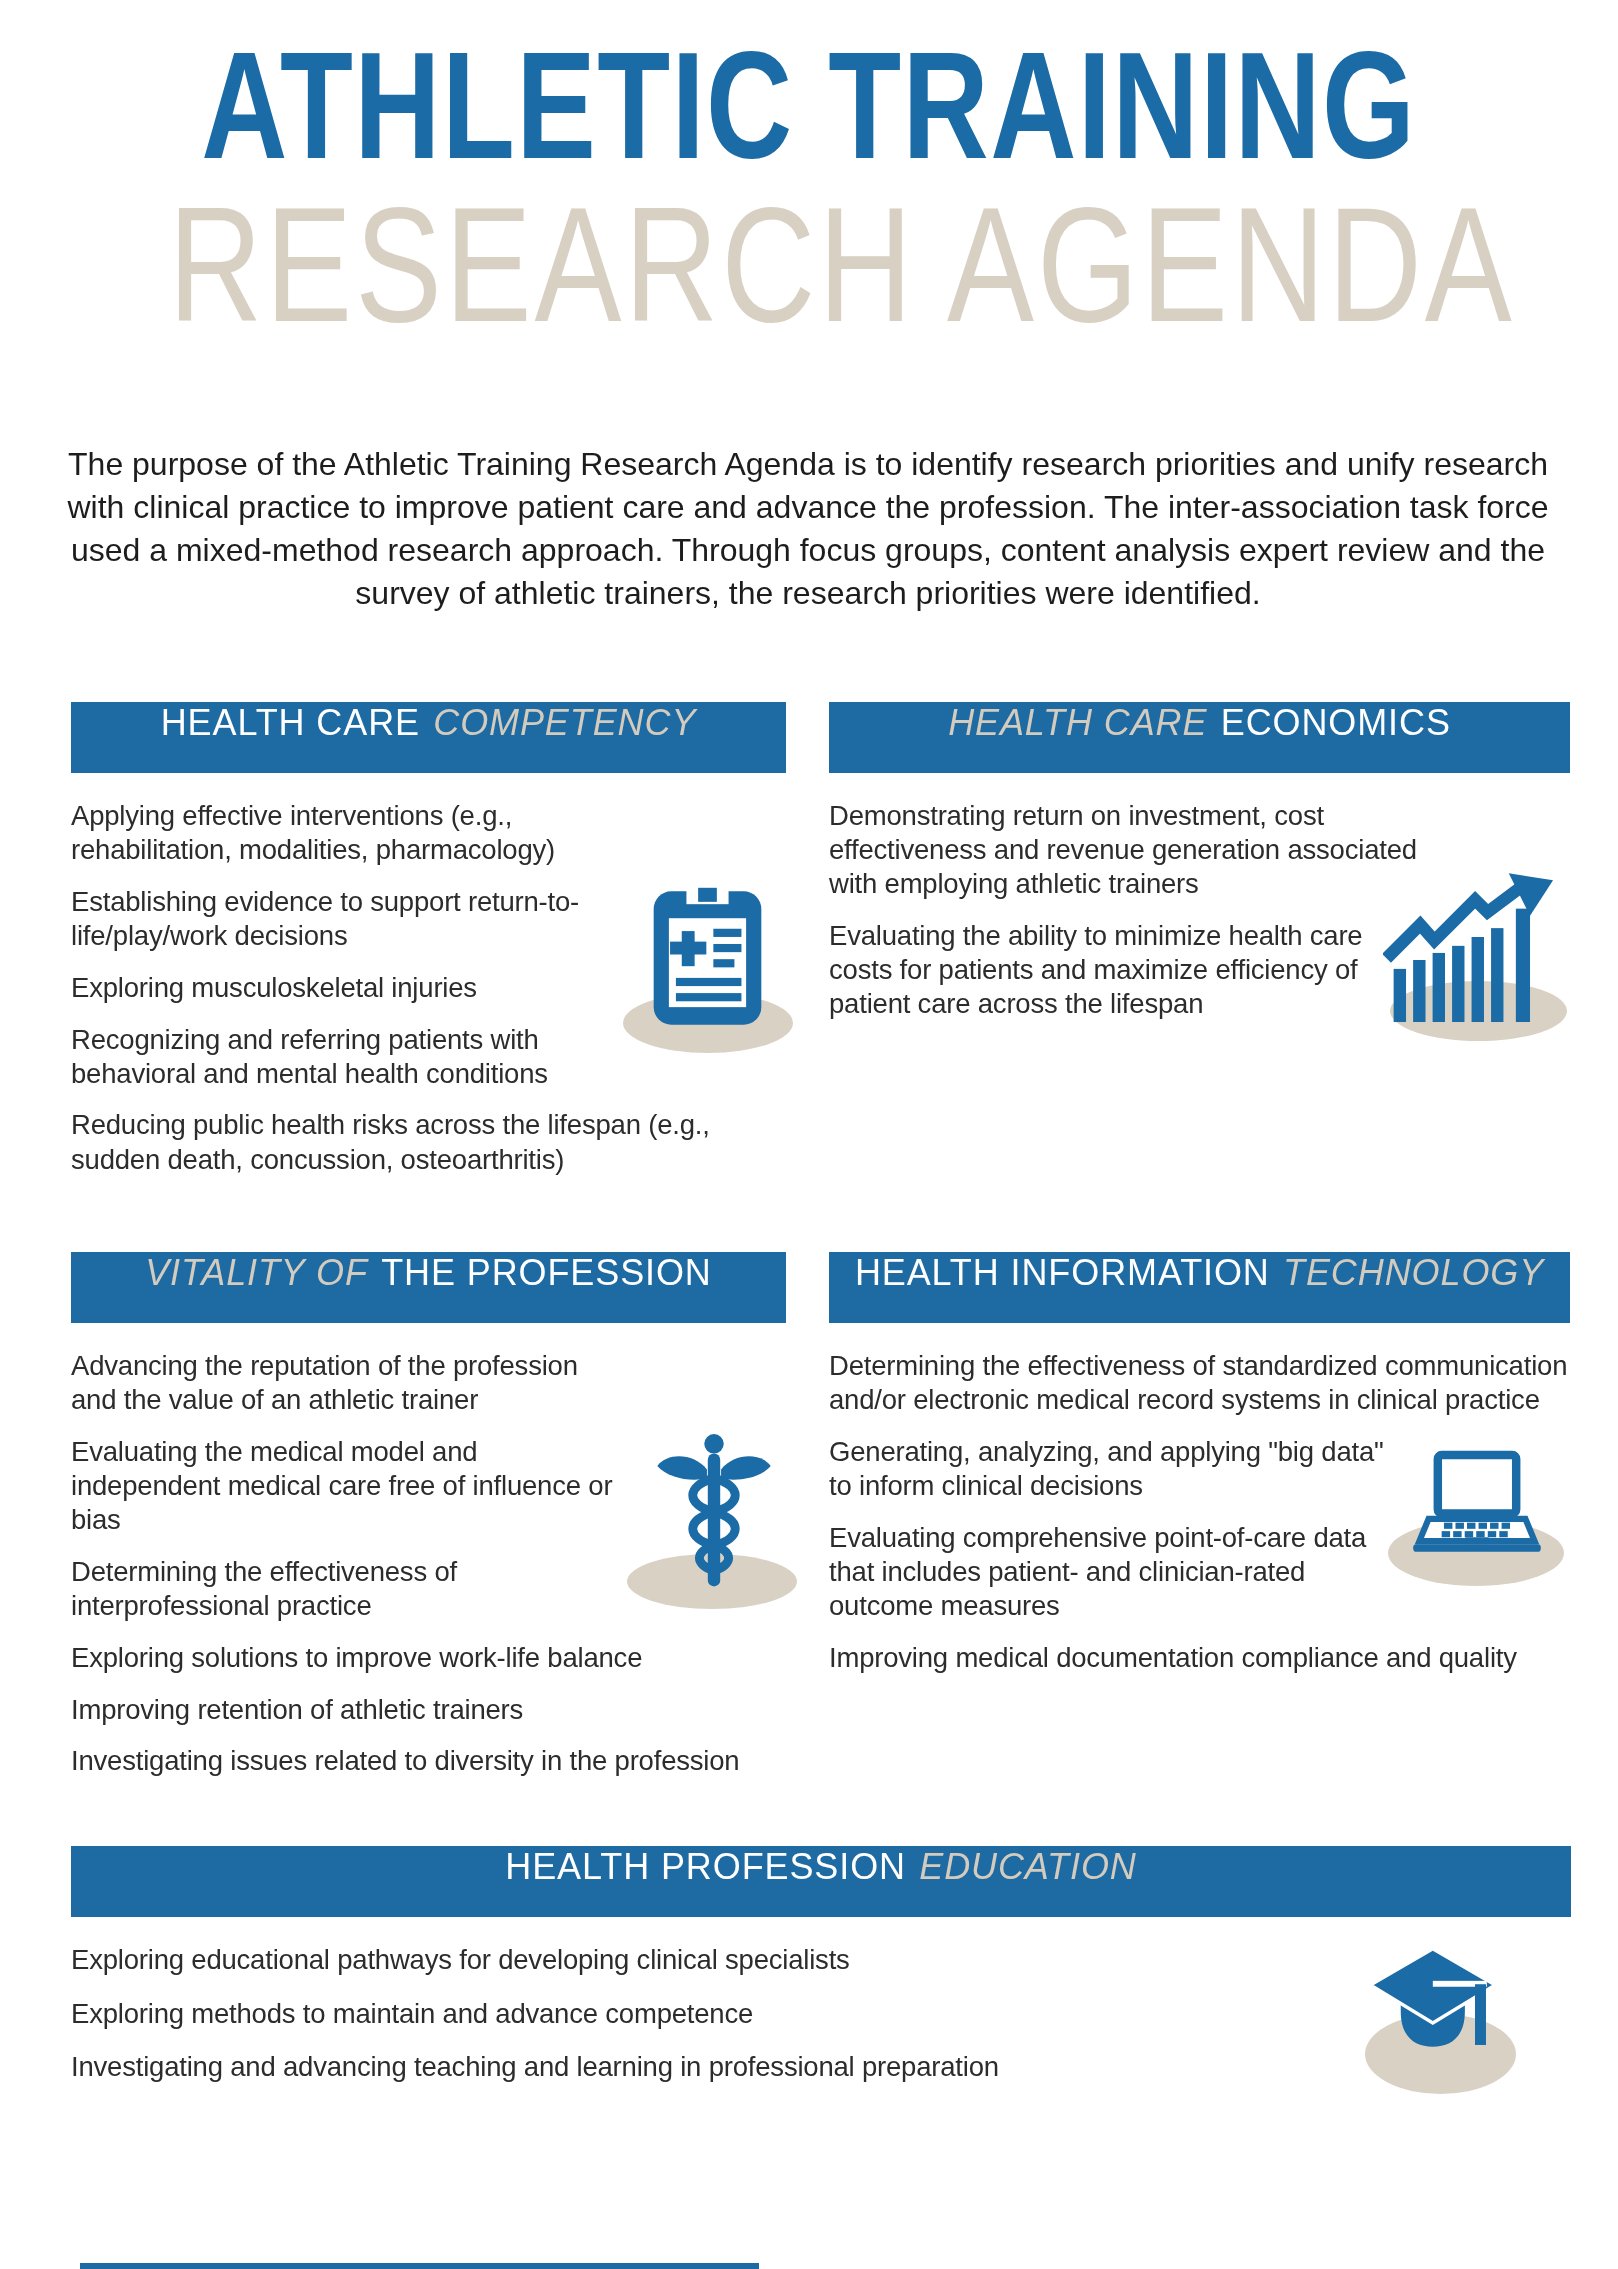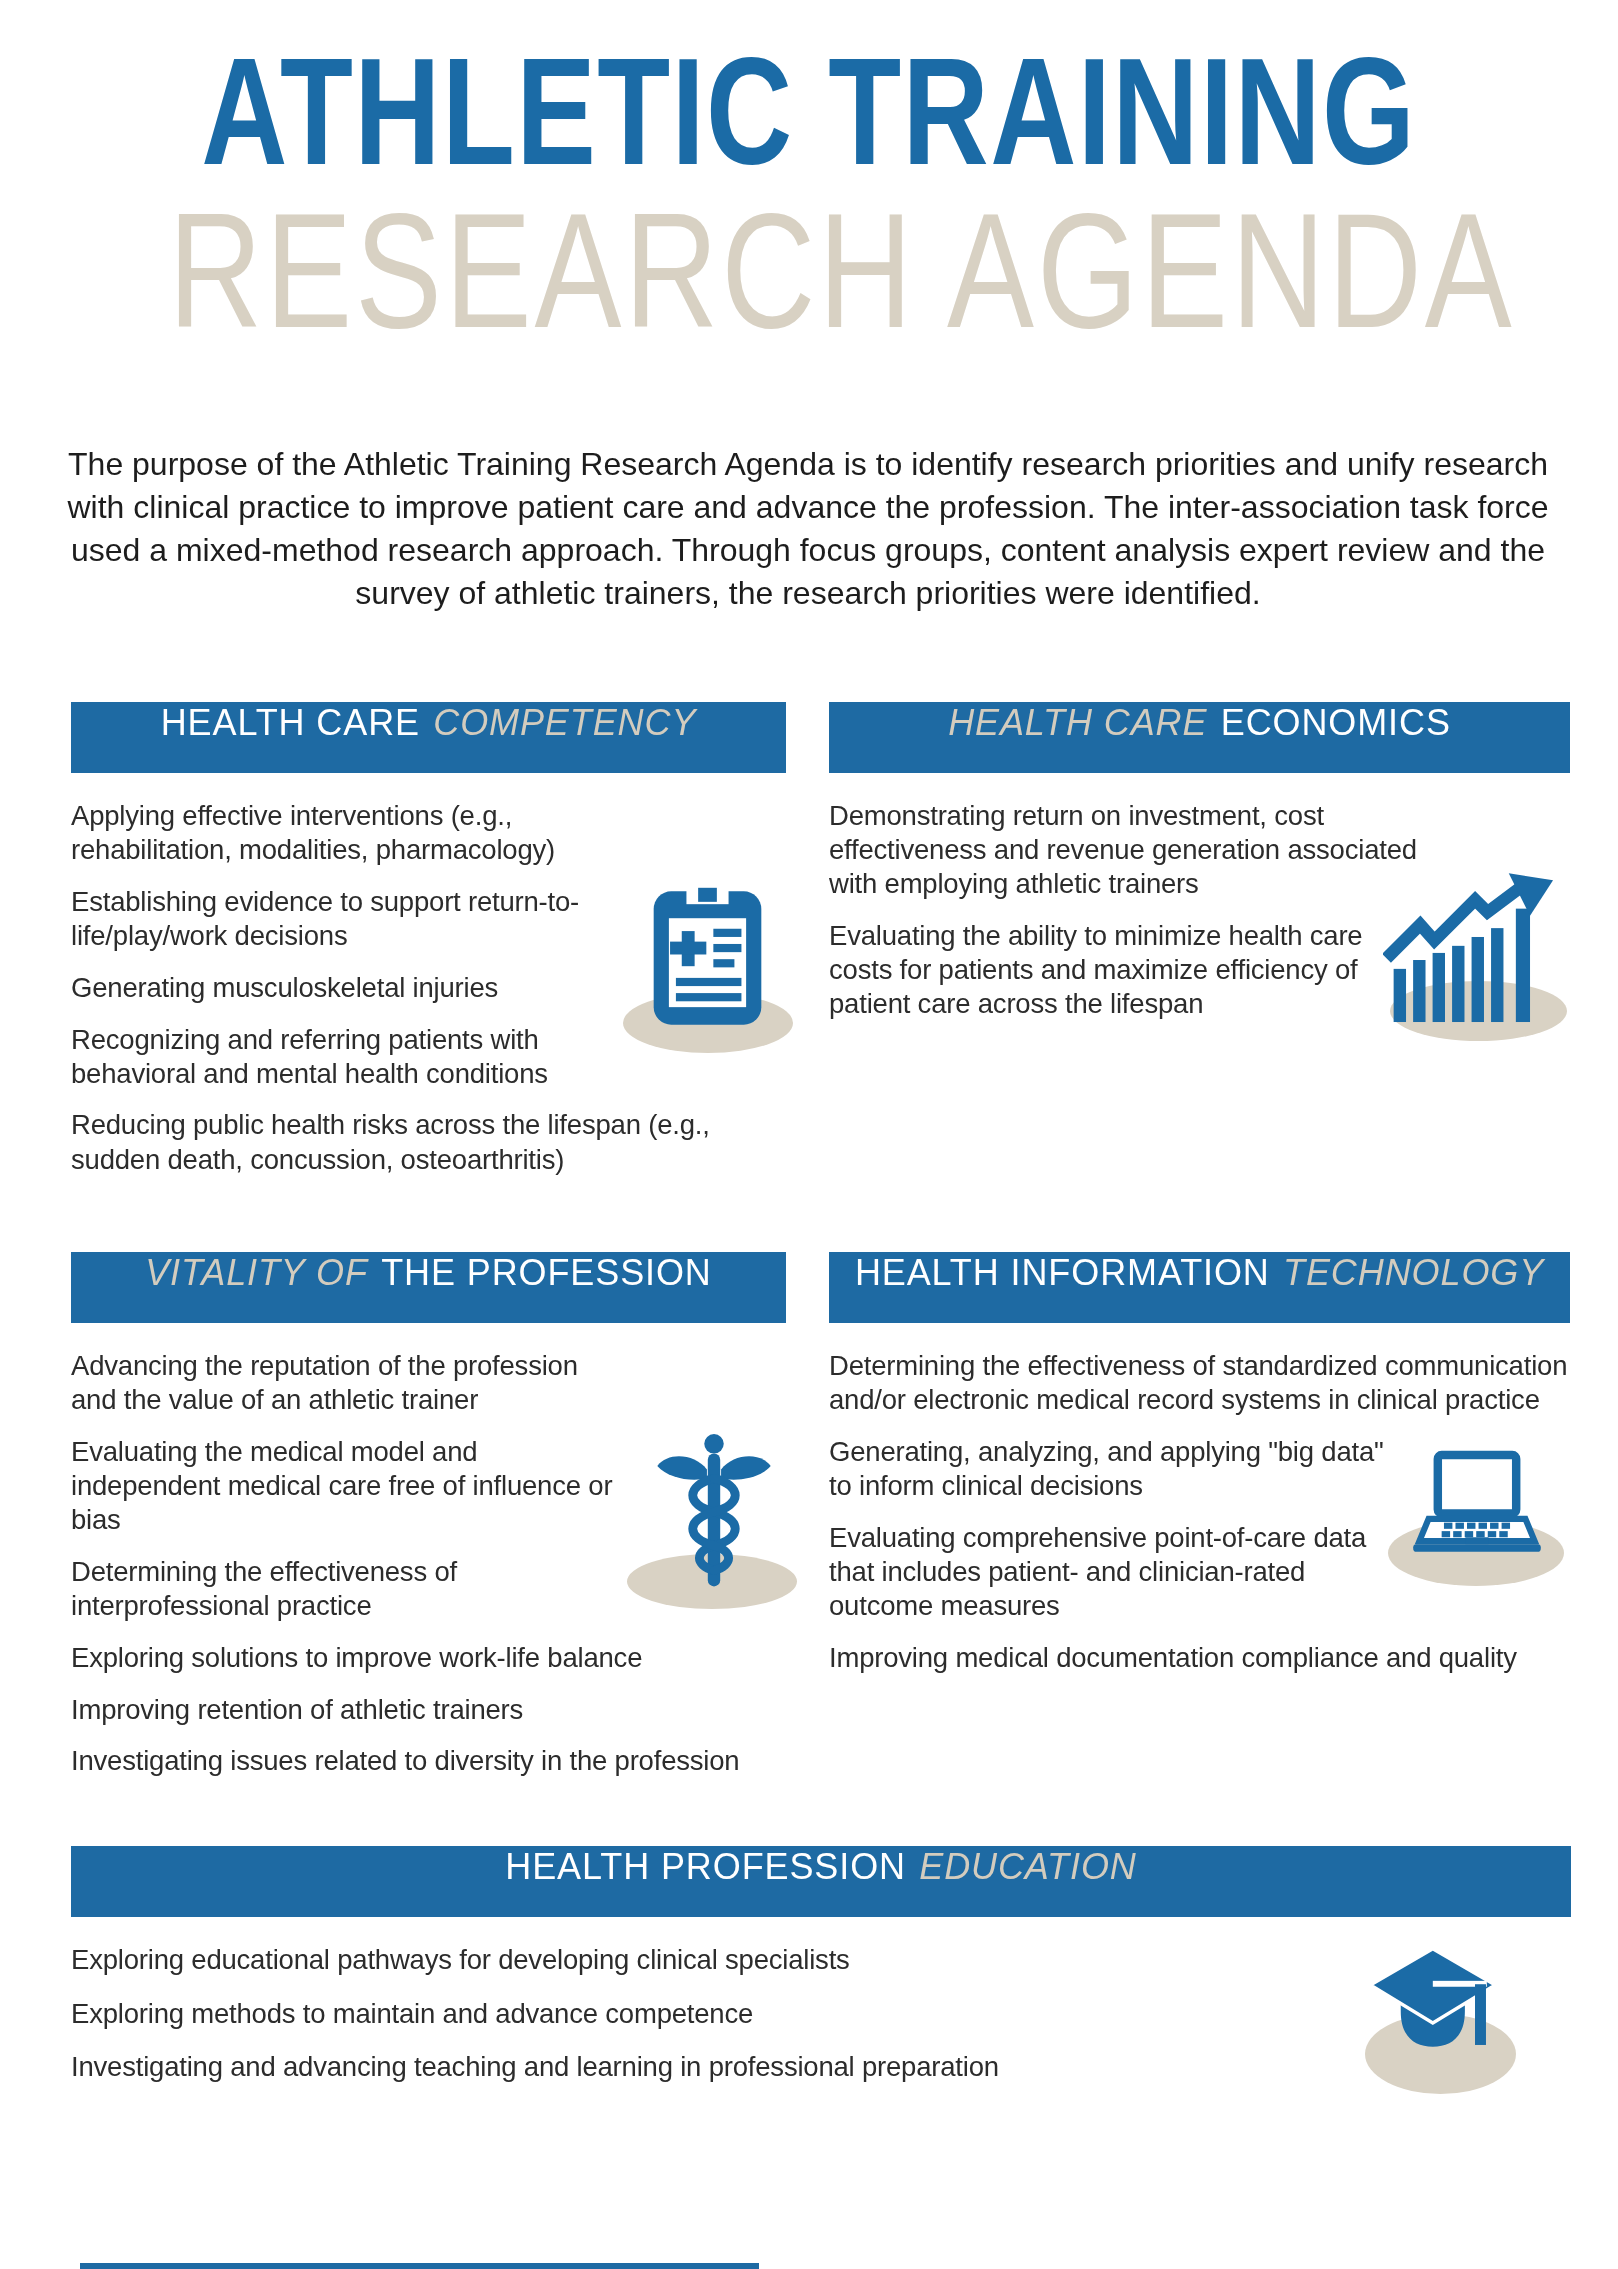--- a/index.html
+++ b/index.html
@@ -2,21 +2,21 @@
 <html style="font-size:14px"><head>
 <meta charset="utf-8">
 <style>
   html,body { margin:0; padding:0; background:#ffffff; }
   #poster {
     position:relative; width:1618px; height:2270px; background:#ffffff;
     font-family:"Liberation Sans", sans-serif; overflow:hidden;
   }
 
   
-  .title-block { position:absolute; top:34px; left:0; width:100%; text-align:center; }
+  .title-block { position:absolute; top:28px; left:0; width:100%; text-align:center; }
   .title-line1 {
     font-size:153px; font-weight:700; line-height:1.0; letter-spacing:1.8px;
     color:#1b6ba6; display:inline-block; transform:scaleX(0.78); transform-origin:center;
     white-space:nowrap;
   }
   .title-line2 {
     margin-top:1.8px; font-size:163px; font-weight:400; line-height:1.0; letter-spacing:3.5px;
     color:#d8d1c3; display:inline-block; transform:scaleX(0.80); transform-origin:center;
     white-space:nowrap;
   }
@@ -72,21 +72,21 @@
   <p class="intro">The purpose of the Athletic Training Research Agenda is to identify research priorities and unify research with clinical practice to improve patient care and advance the profession. The inter-association task force used a mixed-method research approach. Through focus groups, content analysis expert review and the survey of athletic trainers, the research priorities were identified.</p>
 
   <section class="panel" style="left:71px; top:702px; width:715px;">
     <div class="bar">
       <span class="tw">HEALTH CARE</span>
       <span class="tb">COMPETENCY</span>
     </div>
     <div class="items">
       <p class="item w655">Applying effective interventions (e.g., rehabilitation, modalities, pharmacology)</p>
       <p class="item w655">Establishing evidence to support return-to-life/play/work decisions</p>
-      <p class="item w655">Generating musculoskeletal injuries</p>
+      <p class="item w655">Exploring musculoskeletal injuries</p>
       <p class="item w655">Recognizing and referring patients with behavioral and mental health conditions</p>
       <p class="item w760">Reducing public health risks across the lifespan (e.g., sudden death, concussion, osteoarthritis)</p>
     </div>
   </section>
 
   <section class="panel" style="left:829px; top:702px; width:741px;">
     <div class="bar">
       <span class="tb">HEALTH CARE</span>
       <span class="tw">ECONOMICS</span>
     </div>

